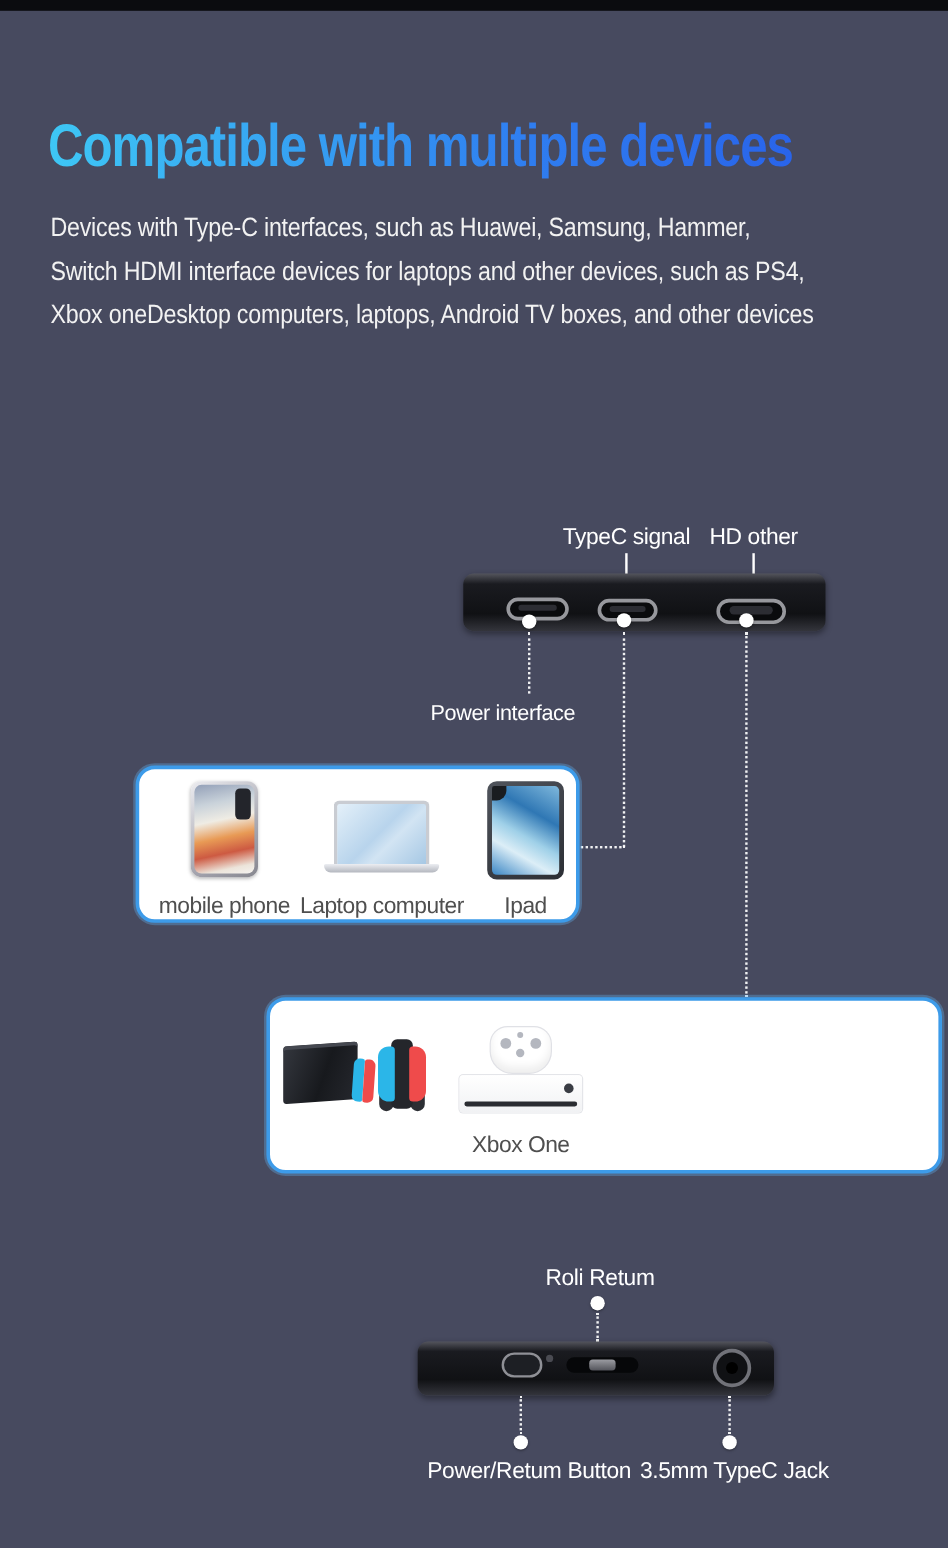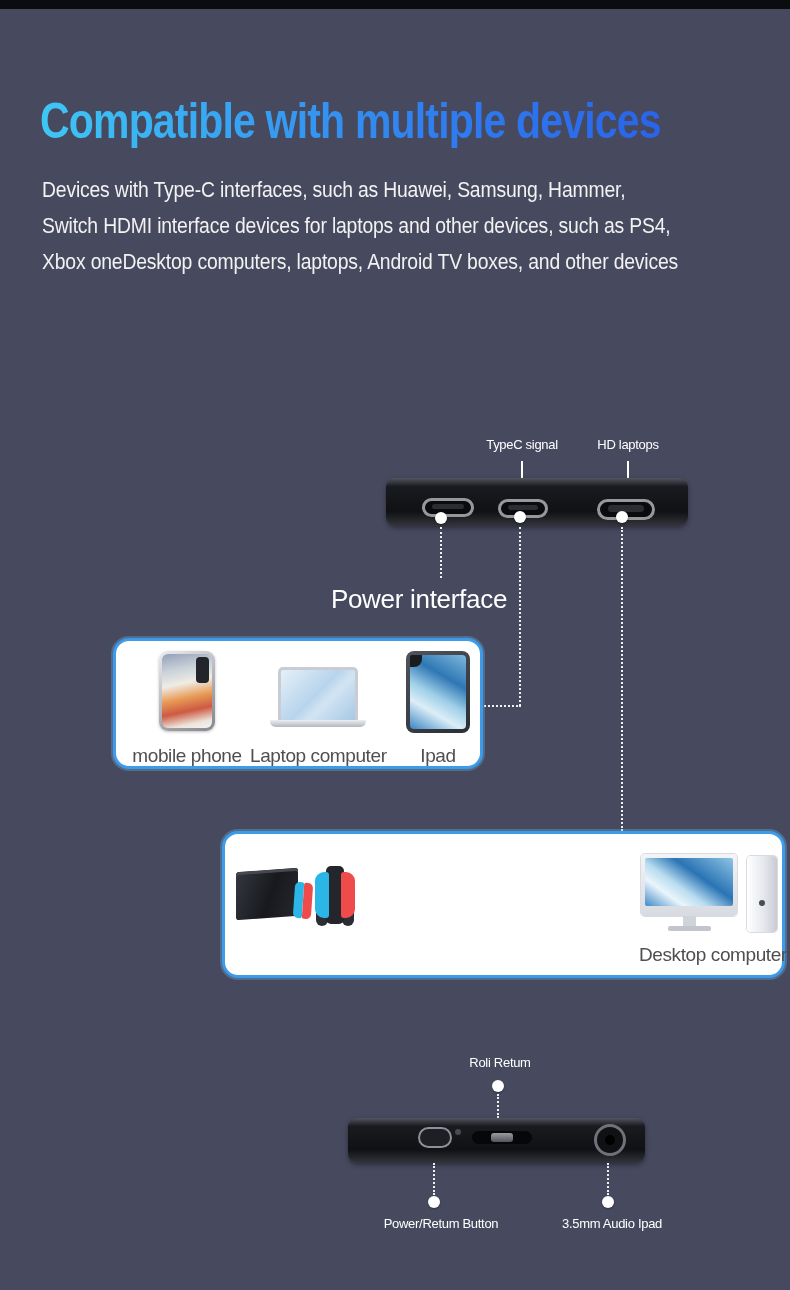--- a/index.html
+++ b/index.html
@@ -12,21 +12,21 @@
   .title{position:absolute;left:40px;top:92px;margin:0;font-size:50px;font-weight:bold;white-space:nowrap;letter-spacing:-1px;}
   .title .grad-text{display:inline-block;transform:scaleX(.82);transform-origin:0 50%;color:#2f8df2;}
   @supports ((-webkit-background-clip:text) or (background-clip:text)){
     .title .grad-text{background:linear-gradient(90deg,#3ec7f5 0%,#2f7df0 65%,#2964ea 100%);
       -webkit-background-clip:text;background-clip:text;color:transparent;}
   }
   .desc{position:absolute;left:42px;top:172px;width:820px;font-size:22px;line-height:36px;color:#f2f2f2;
         transform:scaleX(.88);transform-origin:0 0;letter-spacing:-0.2px;}
 
   
-  .lbl-white{position:absolute;color:#fff;font-size:13px;white-space:nowrap;transform:translateX(-50%);letter-spacing:-0.3px;}
+  .lbl-white{position:absolute;color:#fff;font-size:19px;white-space:nowrap;transform:translateX(-50%);letter-spacing:-0.3px;}
   .solid-line{position:absolute;width:0;border-left:2px solid #fff;}
   .dot-line-v{position:absolute;width:0;border-left:2px dotted rgba(255,255,255,.92);}
   .dot-line-h{position:absolute;height:0;border-top:2px dotted rgba(255,255,255,.92);}
   .wdot{position:absolute;width:12px;height:12px;border-radius:50%;background:#fff;box-shadow:0 1px 2px rgba(0,0,0,.35);}
 
   
   .devbar{position:absolute;background:linear-gradient(#53545c 0%,#1a1b20 18%,#101114 70%,#34353c 100%);
           border-radius:9px;box-shadow:0 2px 5px rgba(0,0,0,.4);}
   .port{position:absolute;border:3px solid #97989d;border-radius:999px;background:#0a0b0d;}
   .port::after{content:"";position:absolute;left:15%;top:22%;width:70%;height:42%;border-radius:999px;background:#2c2d33;}
@@ -112,35 +112,35 @@
   <div class="top-strip"></div>
 
   <h1 class="title"><span class="grad-text">Compatible with multiple devices</span></h1>
   <div class="desc">
     <div>Devices with Type-C interfaces, such as Huawei, Samsung, Hammer,</div>
     <div>Switch HDMI interface devices for laptops and other devices, such as PS4,</div>
     <div>Xbox oneDesktop computers, laptops, Android TV boxes, and other devices</div>
   </div>
 
   <div class="lbl-white" style="left:522px;top:437px;">TypeC signal</div>
-  <div class="lbl-white" style="left:628px;top:437px;">HD laptops</div>
+  <div class="lbl-white" style="left:628px;top:437px;">HD other</div>
   <div class="solid-line" style="left:521px;top:461px;height:37px;"></div>
   <div class="solid-line" style="left:627px;top:461px;height:37px;"></div>
 
   <div class="devbar" style="left:386px;top:478px;width:302px;height:48px;">
     <div class="port" style="left:36px;top:20px;width:46px;height:13px;"></div>
     <div class="port" style="left:112px;top:21px;width:44px;height:13px;"></div>
     <div class="port" style="left:211px;top:21px;width:52px;height:15px;"></div>
   </div>
   <div class="wdot" style="left:435px;top:512px;"></div>
   <div class="wdot" style="left:514px;top:511px;"></div>
   <div class="wdot" style="left:616px;top:511px;"></div>
 
   <div class="dot-line-v" style="left:440px;top:527px;height:51px;"></div>
-  <div class="lbl-white" style="left:419px;top:584px;font-size:26px;">Power interface</div>
+  <div class="lbl-white" style="left:419px;top:584px;font-size:18px;">Power interface</div>
   <div class="dot-line-v" style="left:519px;top:527px;height:179px;"></div>
   <div class="dot-line-h" style="left:477px;top:705px;width:44px;"></div>
   <div class="dot-line-v" style="left:621px;top:527px;height:304px;"></div>
 
   <div class="dev-box" style="left:113px;top:638px;width:364px;height:125px;">
     <div class="dev-item" style="left:134px;top:10px;width:136px;height:112px;">
       <div class="icon-wrap" style="width:96px;height:64px;margin-top:16px;">
         <div class="art-laptop">
             <div class="scr"></div>
             <div class="base"></div>
@@ -176,35 +176,36 @@
           <div class="jc-s-b"></div>
             <div class="jc-s-r"></div>
           <div class="hnd-l"></div>
             <div class="hnd-r"></div>
           <div class="grip-m"></div>
             <div class="grip-b"></div>
             <div class="grip-r"></div>
         </div>
       </div>
     </div>
-    <div class="dev-item" style="left:414px;top:20px;width:140px;height:118px;">
-      <div class="icon-wrap" style="width:136px;height:82px;">
-        <div class="art-pc">
-          <div class="mon">
-              <div class="scr"></div>
-            </div>
-          <div class="neck"></div>
-            <div class="foot"></div>
-          <div class="tower">
-              <div class="tdot"></div>
-              <div class="tline"></div>
+    <div class="dev-item" style="left:138px;top:22px;width:142px;height:116px;">
+      <div class="icon-wrap" style="width:102px;height:78px;">
+        <div class="art-xbox">
+          <div class="ctrl">
+            <i style="left:8px;top:9px;width:9px;height:9px;"></i>
+            <i style="left:33px;top:9px;width:9px;height:9px;"></i>
+            <i style="left:21px;top:18px;width:7px;height:7px;"></i>
+            <i style="left:22px;top:4px;width:5px;height:5px;"></i>
+          </div>
+          <div class="body">
+              <div class="vent"></div>
+              <div class="logo"></div>
             </div>
         </div>
       </div>
-      <div class="lbl-dark" style="top:90px;">Desktop computer</div>
+      <div class="lbl-dark" style="top:88px;">Xbox One</div>
     </div>
   </div>
 
   <div class="lbl-white" style="left:500px;top:1055px;">Roli Retum</div>
   <div class="wdot" style="left:492px;top:1080px;"></div>
   <div class="dot-line-v" style="left:497px;top:1094px;height:24px;"></div>
 
   <div class="devbar" style="left:348px;top:1118px;width:297px;height:45px;">
     <div class="pill-btn" style="left:70px;top:9px;width:30px;height:17px;"></div>
     <div class="tiny-dot" style="left:107px;top:11px;width:6px;height:6px;"></div>
@@ -212,15 +213,15 @@
       <div class="roller" style="left:19px;top:2px;width:22px;height:9px;"></div>
     </div>
     <div class="jack" style="left:246px;top:6px;width:26px;height:26px;"></div>
   </div>
 
   <div class="dot-line-v" style="left:433px;top:1163px;height:32px;"></div>
   <div class="dot-line-v" style="left:607px;top:1163px;height:32px;"></div>
   <div class="wdot" style="left:428px;top:1196px;"></div>
   <div class="wdot" style="left:602px;top:1196px;"></div>
   <div class="lbl-white" style="left:441px;top:1216px;">Power/Retum Button</div>
-  <div class="lbl-white" style="left:612px;top:1216px;">3.5mm Audio Ipad</div>
+  <div class="lbl-white" style="left:612px;top:1216px;">3.5mm TypeC Jack</div>
 
 </div>
 
 </body></html>

